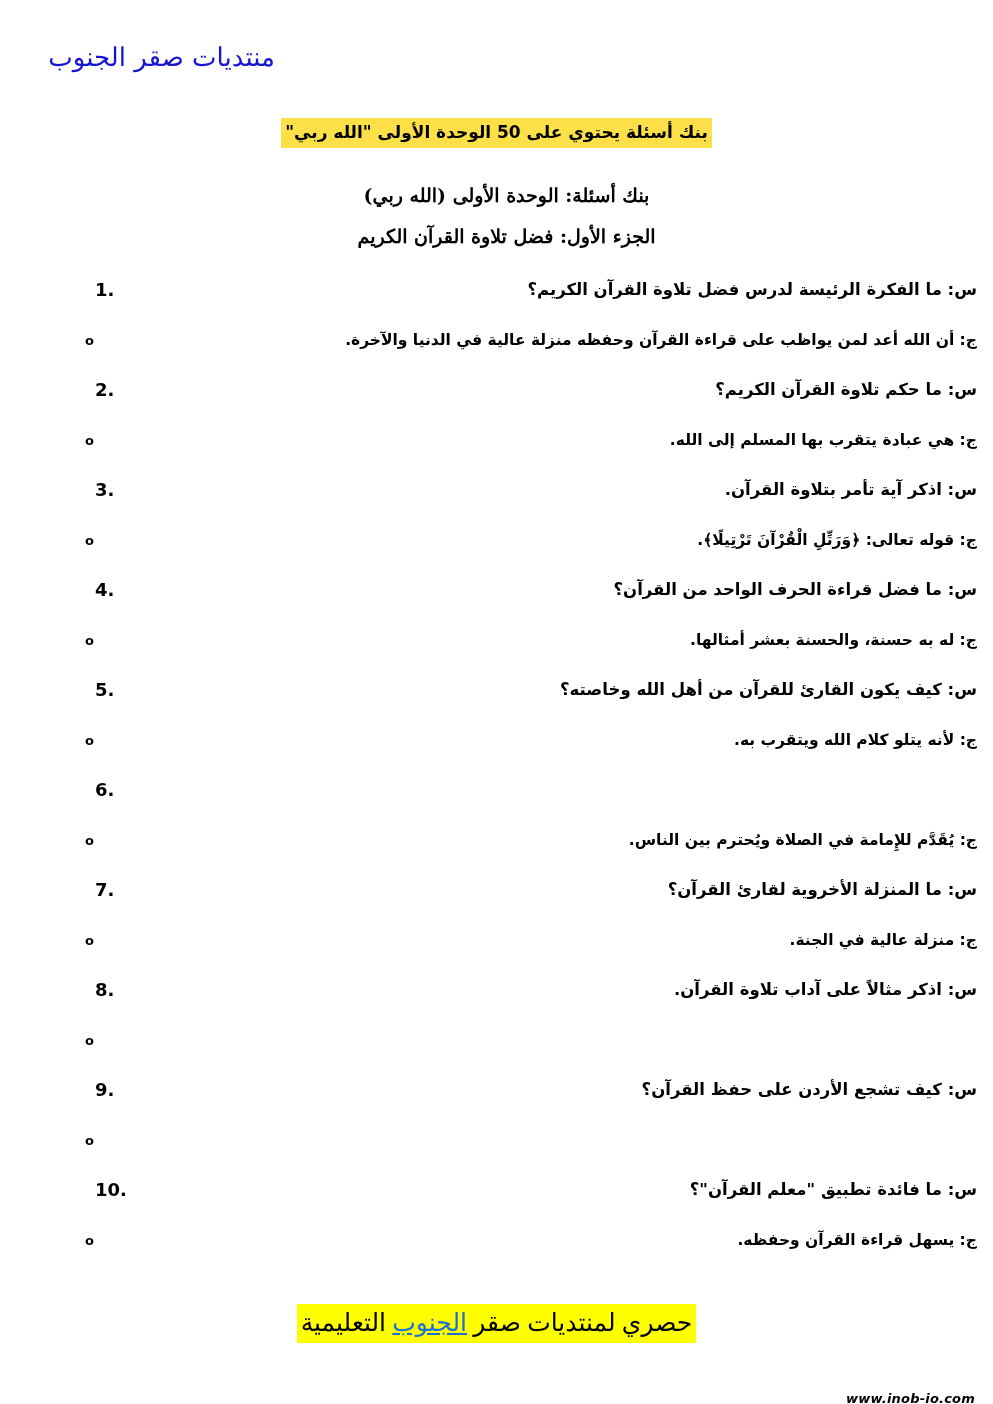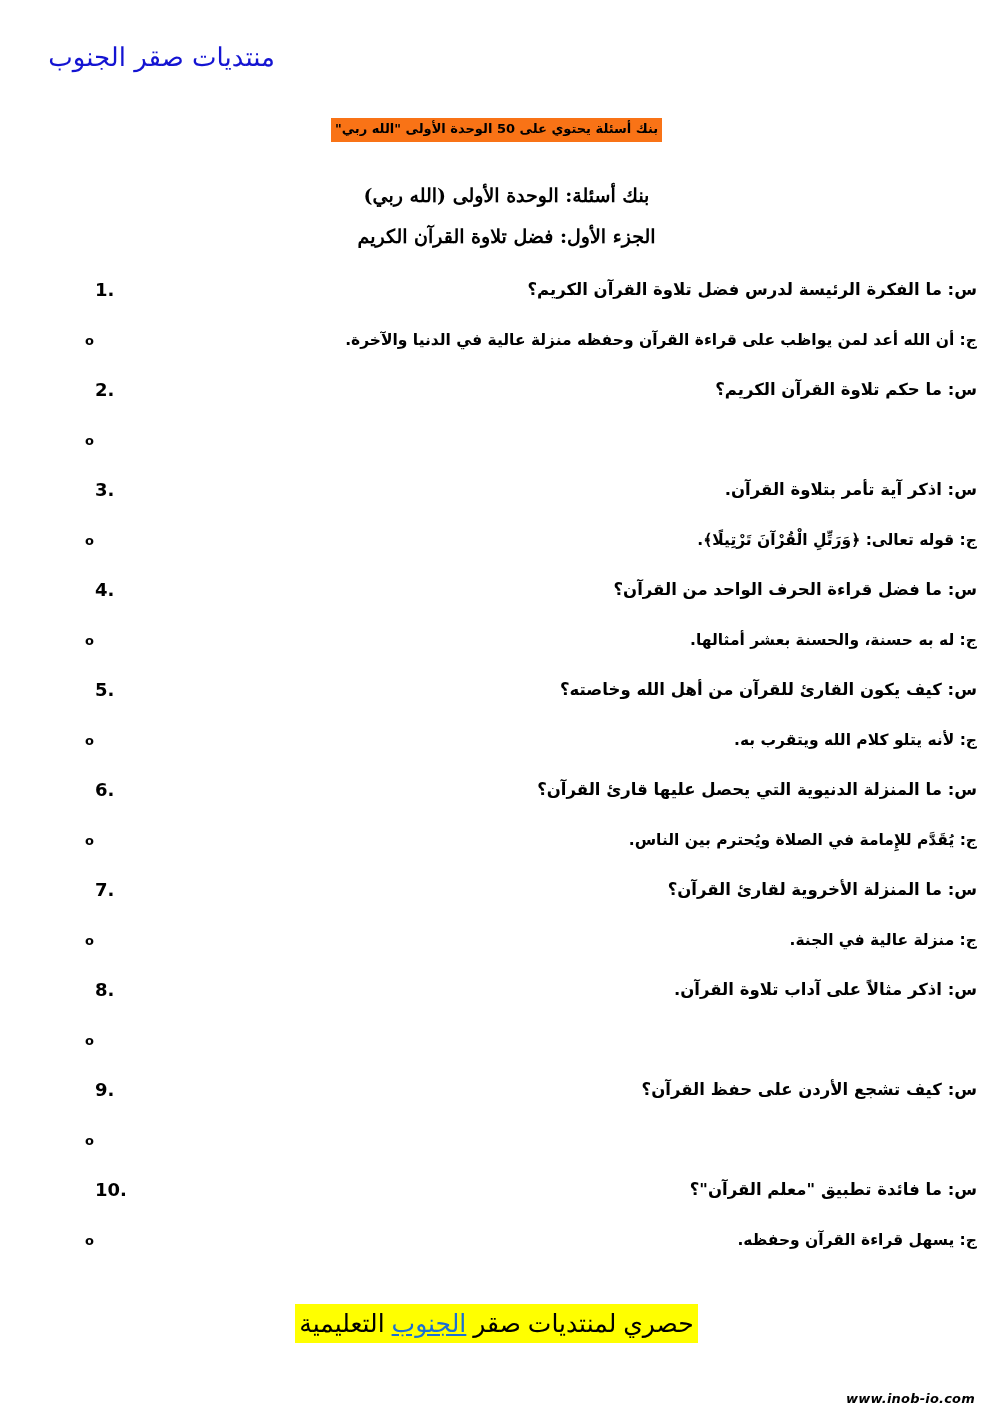--- a/index.html
+++ b/index.html
@@ -46,24 +46,24 @@
   
   .title-banner {
     position: absolute;
     top: 118px;
     left: 0;
     right: 0;
     text-align: center;
   }
   .title-banner-text {
     display: inline-block;
-    background: #f97316;
+    background: #fde047;
     color: #000000;
     font-family: "DejaVu Sans", "Liberation Sans", sans-serif;
-    font-size: 13px;
+    font-size: 17px;
     font-weight: bold;
     line-height: 1.45;
     padding: 2px 4px 3px 4px;
     white-space: nowrap;
     direction: rtl;
   }
 
   
   .intro {
     position: absolute;
@@ -152,21 +152,21 @@
     position: absolute;
     top: 1304px;
     left: 0;
     right: 0;
     text-align: center;
     direction: rtl;
   }
   .footer-text {
     display: inline-block;
     background: #ffff00;
-    font-family: Liberation Sans, sans-serif;
+    font-family: Liberation Serif, serif;
     font-size: 25px;
     font-weight: 400;
     line-height: 1.45;
     color: #000000;
     padding: 1px 4px 2px 4px;
     white-space: nowrap;
     text-align: center;
   }
   .footer-link {
     color: #1a6fd4;
@@ -226,20 +226,21 @@
       </div>
     </div>
 
     <div class="qa-item">
       <div class="qa-row question">
         <span class="marker">.2</span>
         <span class="body"><span class="qa-text">س: ما حكم تلاوة القرآن الكريم؟</span></span>
       </div>
       <div class="qa-row answer">
         <span class="marker">o</span>
+        <span class="body"><span class="qa-text">ج: هي عبادة يتقرب بها المسلم إلى الله.</span></span>
       </div>
     </div>
 
     <div class="qa-item">
       <div class="qa-row question">
         <span class="marker">.3</span>
         <span class="body"><span class="qa-text">س: اذكر آية تأمر بتلاوة القرآن.</span></span>
       </div>
       <div class="qa-row answer">
         <span class="marker">o</span>
@@ -265,21 +266,20 @@
       </div>
       <div class="qa-row answer">
         <span class="marker">o</span>
         <span class="body"><span class="qa-text">ج: لأنه يتلو كلام الله ويتقرب به.</span></span>
       </div>
     </div>
 
     <div class="qa-item">
       <div class="qa-row question">
         <span class="marker">.6</span>
-        <span class="body"><span class="qa-text">س: ما المنزلة الدنيوية التي يحصل عليها قارئ القرآن؟</span></span>
       </div>
       <div class="qa-row answer">
         <span class="marker">o</span>
         <span class="body"><span class="qa-text">ج: يُقَدَّم للإِمامة في الصلاة ويُحترم بين الناس.</span></span>
       </div>
     </div>
 
     <div class="qa-item">
       <div class="qa-row question">
         <span class="marker">.7</span>

